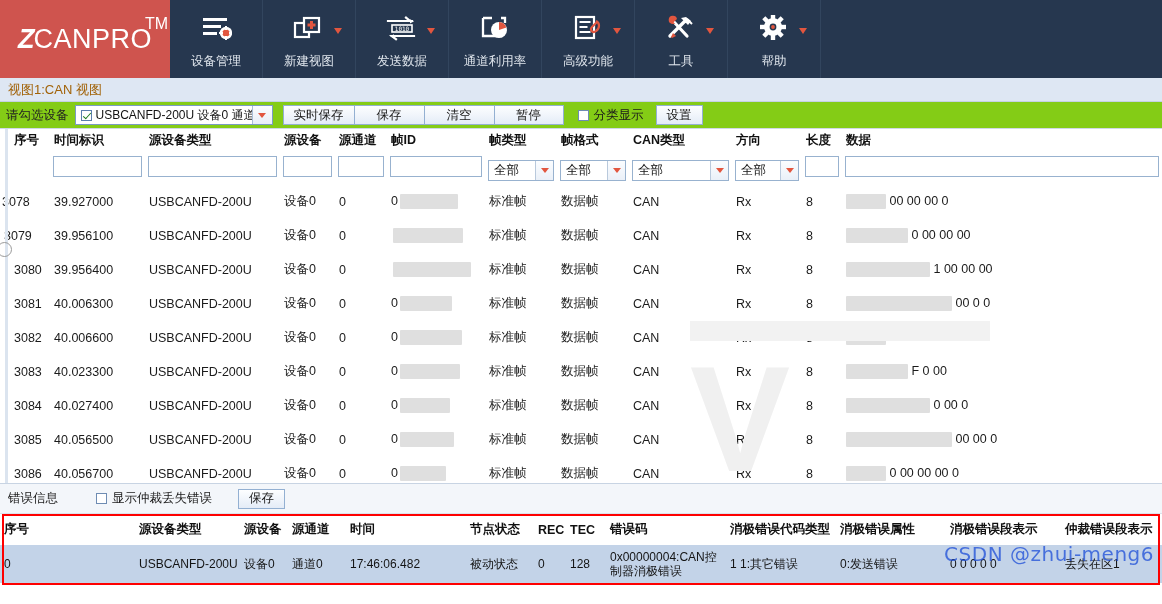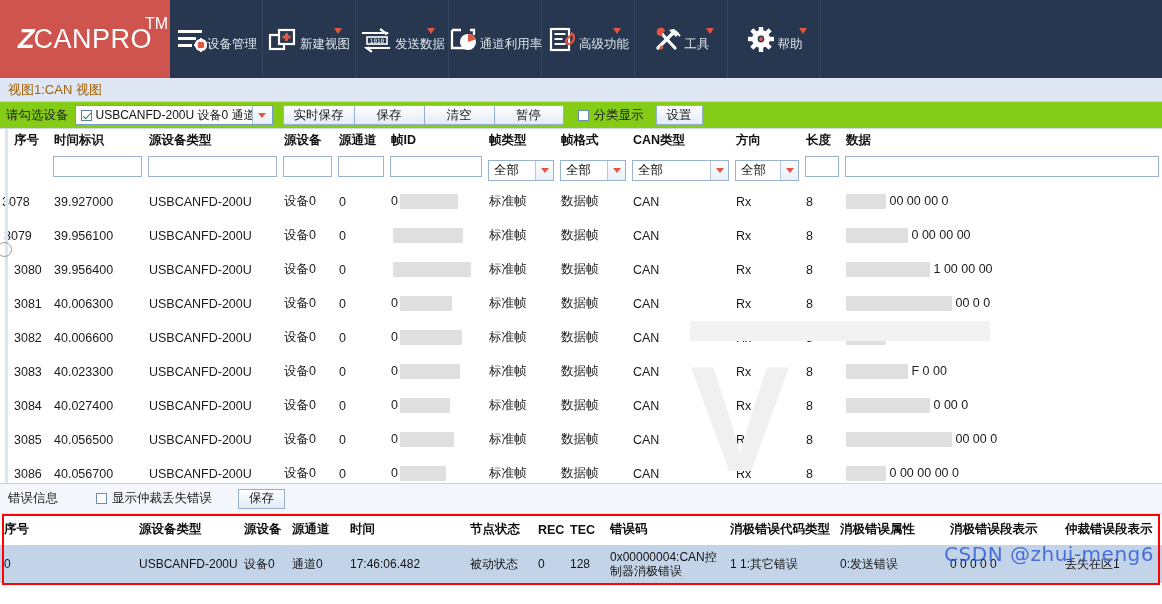--- a/index.html
+++ b/index.html
@@ -33,21 +33,21 @@
     white-space: nowrap;
   }
   .brand-z { font-weight: 700; font-style: italic; letter-spacing: -2px; margin-right: 1px; }
   .brand-tm {
     position: absolute; top: -9px; right: -16px;
     font-size: 16px; letter-spacing: 0;
   }
   .tbtn {
     width: 93px; min-width: 93px;
     border-right: 1px solid #32455e;
-    display: flex; flex-direction: row;
+    display: flex; flex-direction: column;
     align-items: center; justify-content: center;
     padding-top: 4px;
     position: relative;
     cursor: default;
   }
   .tbtn:first-of-type { border-left: 1px solid #32455e; }
   .tbtn .ticon {
     height: 34px; display: flex; align-items: center; justify-content: center;
     position: relative;
   }

